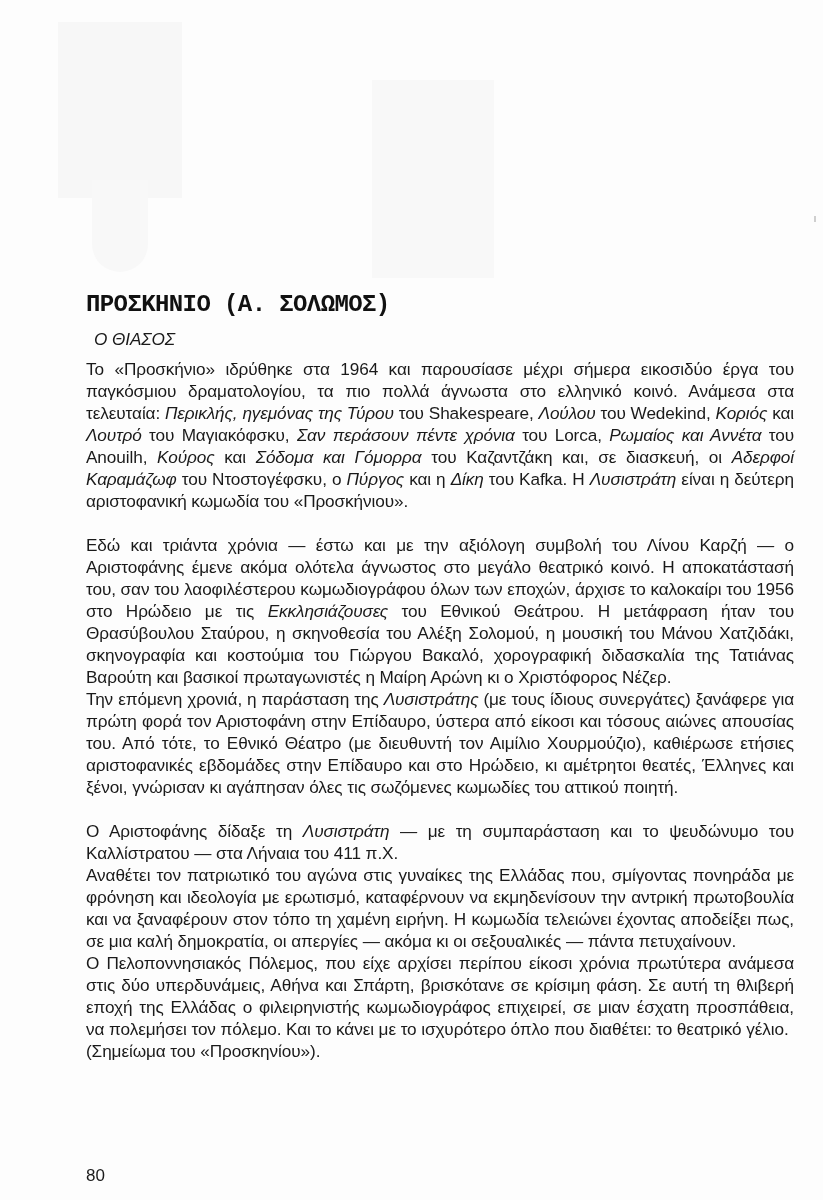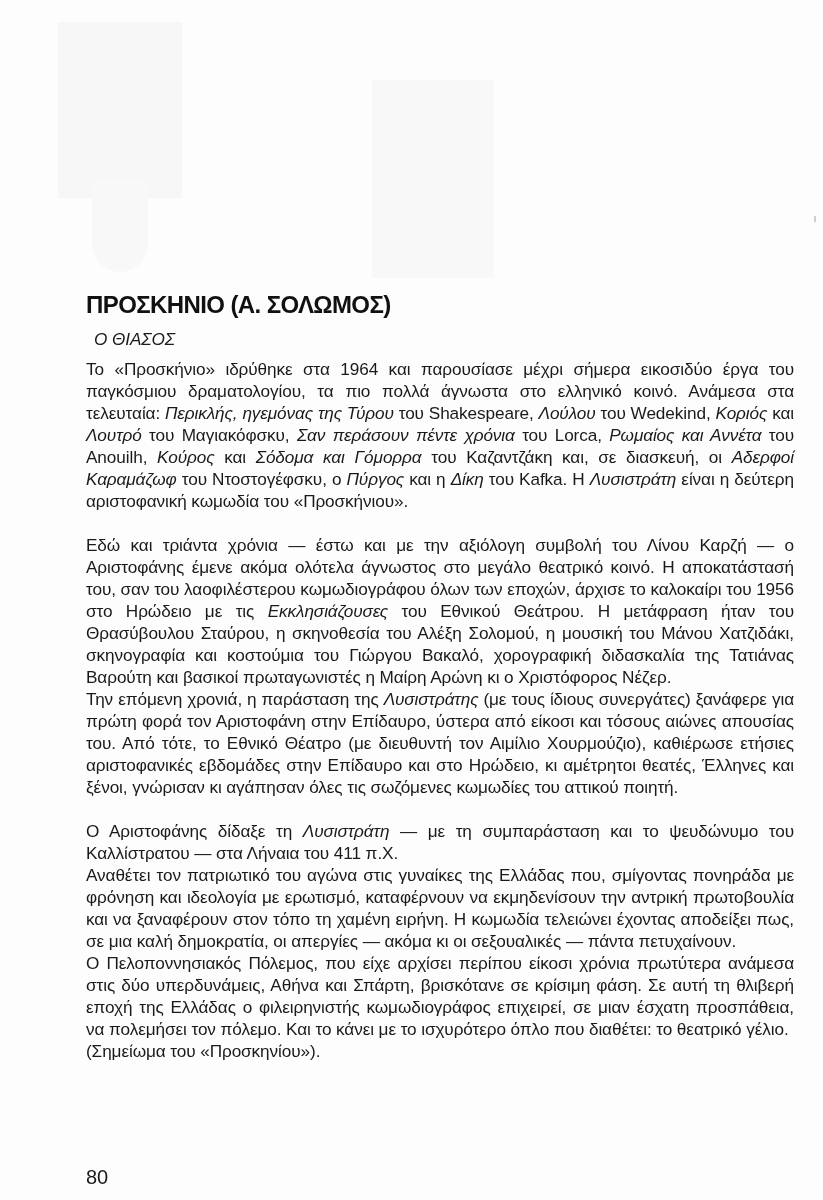--- a/index.html
+++ b/index.html
@@ -39,21 +39,21 @@
       left: 86px;
       top: 290px;
       width: 708px;
       font-family: "Liberation Sans", sans-serif;
       font-size: 17.2px;
       line-height: 22px;
       font-stretch: condensed;
       letter-spacing: -0.1px;
     }
     .page-title {
-      font-family: Liberation Sans, sans-serif;
+      font-family: Liberation Mono, monospace;
       font-weight: bold;
       font-size: 24px;
       line-height: 30px;
       letter-spacing: -0.6px;
       margin: 0 0 8px 0;
       color: #111;
     }
     .section-heading {
       font-style: italic;
       margin: 8px;
@@ -68,21 +68,21 @@
     em {
       font-style: italic;
     }
     .note {
     }
     .page-number {
       position: absolute;
       left: 86px;
       top: 1166px;
       font-family: "Liberation Sans", sans-serif;
-      font-size: 20px;
+      font-size: 17px;
       color: #1a1a1a;
     }
   </style>
 </head>
 <body>
 
 <div class="showthrough st-left"></div>
 <div class="showthrough st-left-bottom"></div>
 <div class="showthrough st-right"></div>
 <div class="mark-right"></div>

